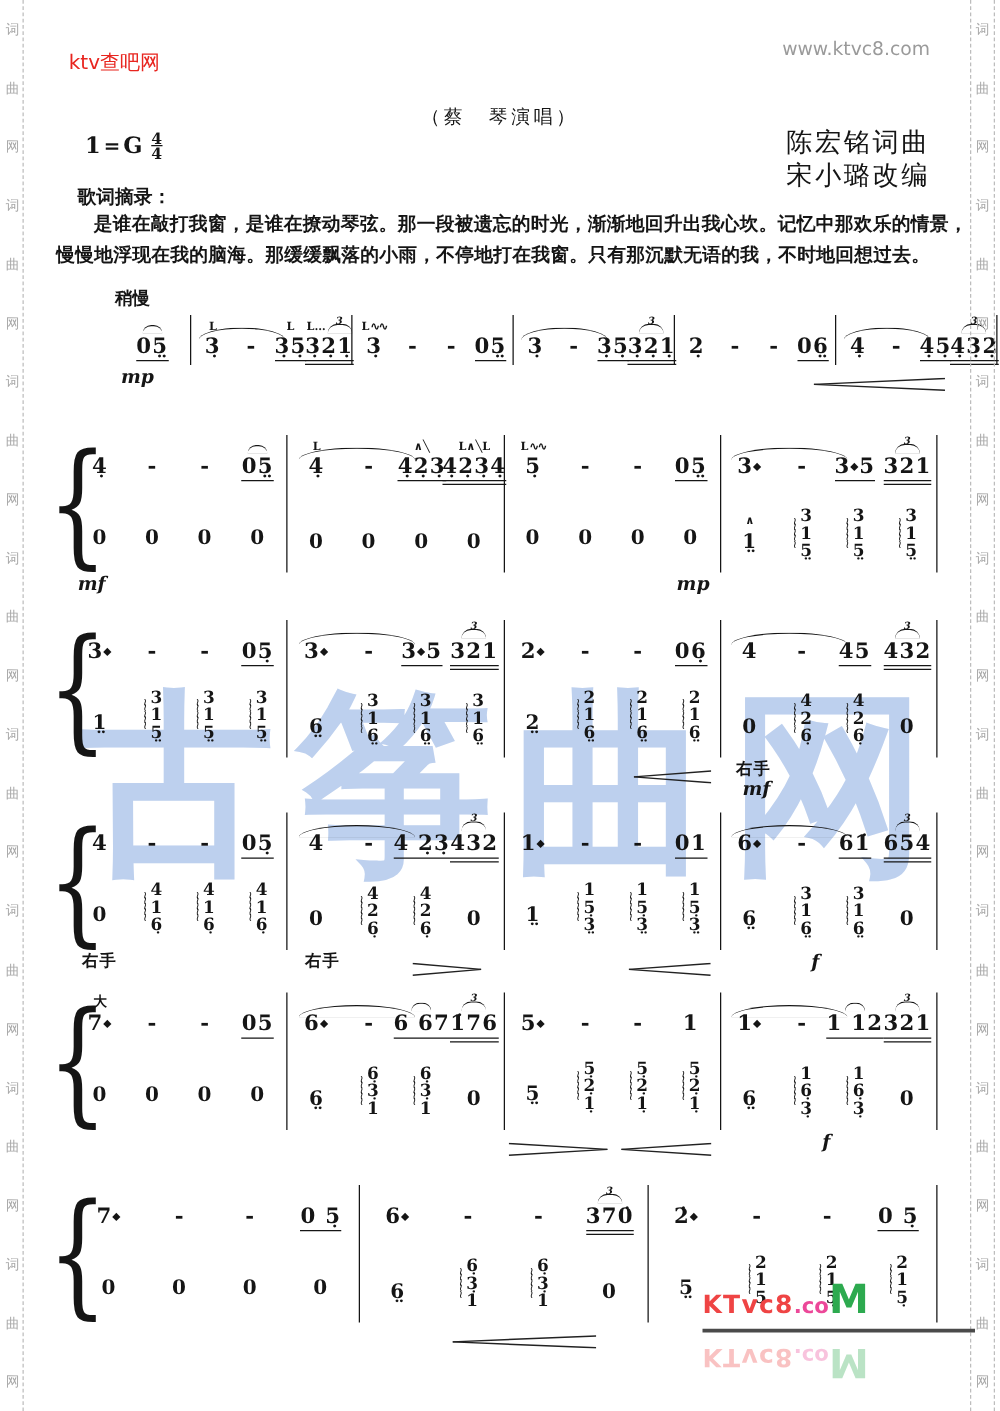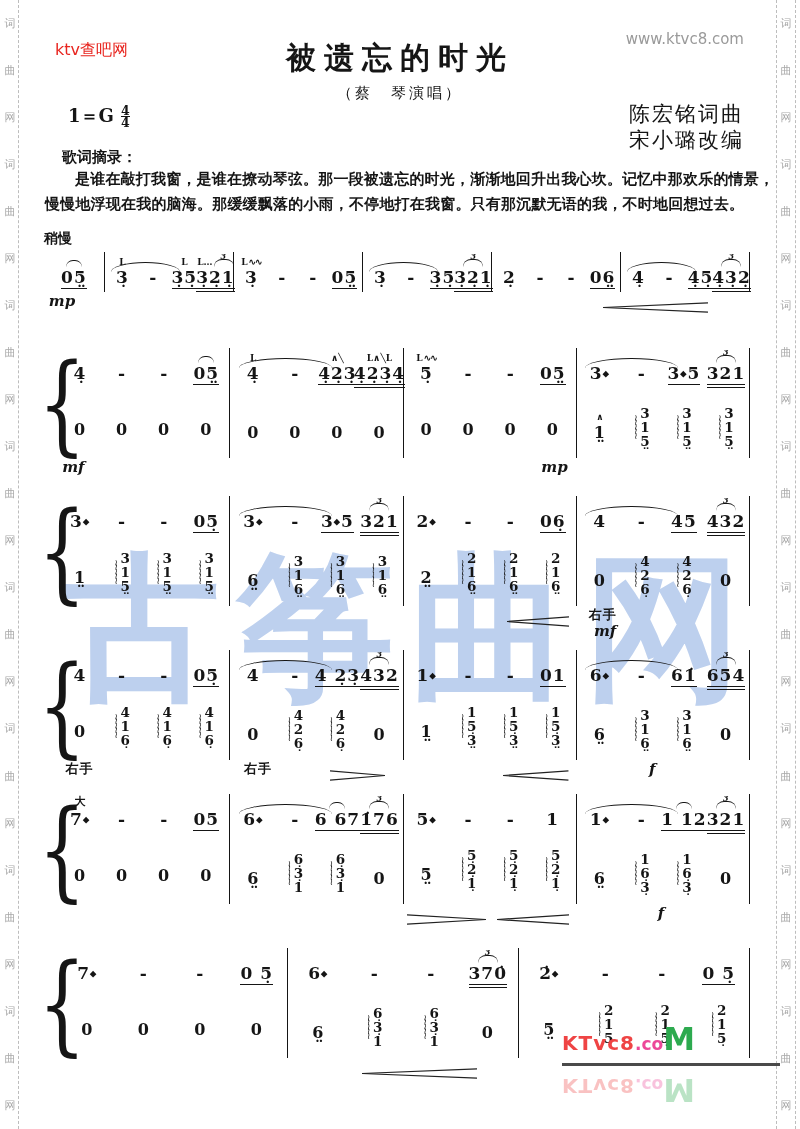--- a/index.html
+++ b/index.html
@@ -131,39 +131,38 @@
       <span>词</span>
       <span>曲</span>
       <span>网</span>
       <span>词</span>
       <span>曲</span>
       <span>网</span>
     </div>
 
   <div class="site-left">ktv查吧网</div>
   <div class="site-right">www.ktvc8.com</div>
-  <div class="title">被遗忘的时光</div>
   <div class="subtitle">（蔡　琴演唱）</div>
   <div class="credit" id="credit1">陈宏铭词曲</div>
   <div class="credit" id="credit2">宋小璐改编</div>
   <div class="keysig">
     <span>1＝G</span>
     <span class="frac">
       <b>4</b>
       <span>4</span>
     </span>
   </div>
   <div class="lyrics-head">歌词摘录：</div>
   <div class="lyr" id="lyr1">是谁在敲打我窗，是谁在撩动琴弦。那一段被遗忘的时光，渐渐地回升出我心坎。记忆中那欢乐的情景，</div>
   <div class="lyr" id="lyr2">慢慢地浮现在我的脑海。那缓缓飘落的小雨，不停地打在我窗。只有那沉默无语的我，不时地回想过去。</div>
 
   <div class="wm-big">古筝曲网</div>
 
   <div id="score">
-      <div class="system" style="top: 252px;">
+      <div class="system" style="top: 252px; margin-left: 48px;">
         <div class="tempo">稍慢</div>
         <div class="mrow">
           <div class="measure" style="flex: 0.45 1 0%;">
             <div class="row upper">
               <div class="beat">
                 <div class="mk">
                   <span class="arc"></span>
                 </div>
                 <div class="num u1">05̤</div>
               </div>

